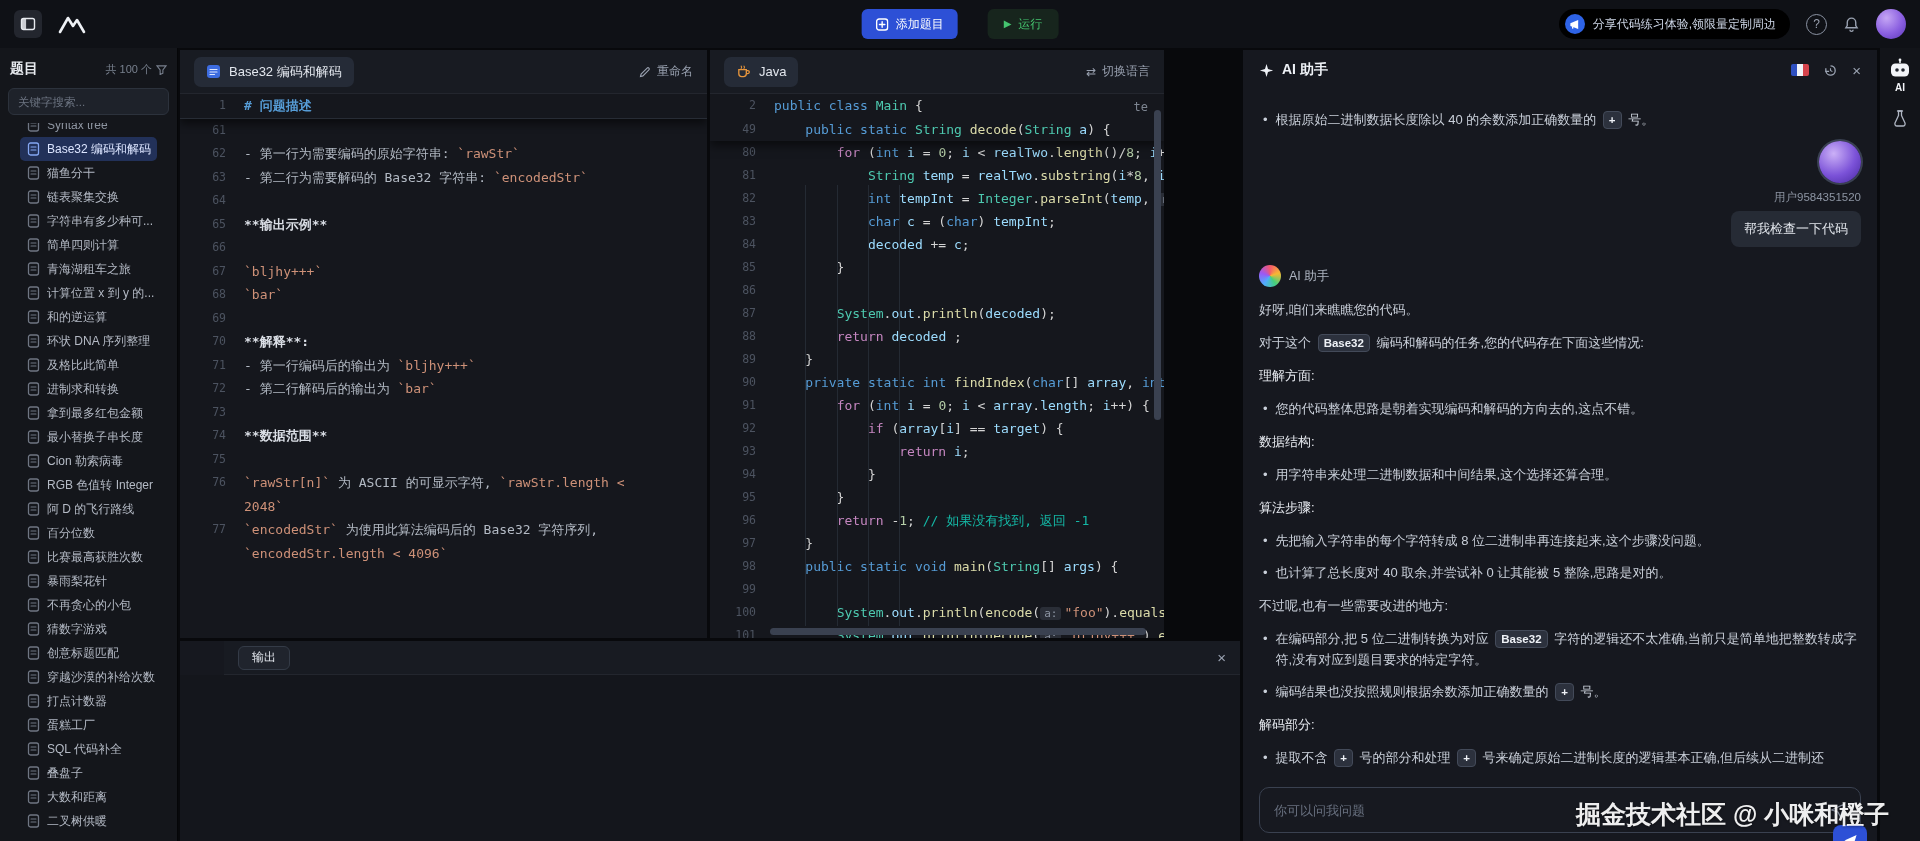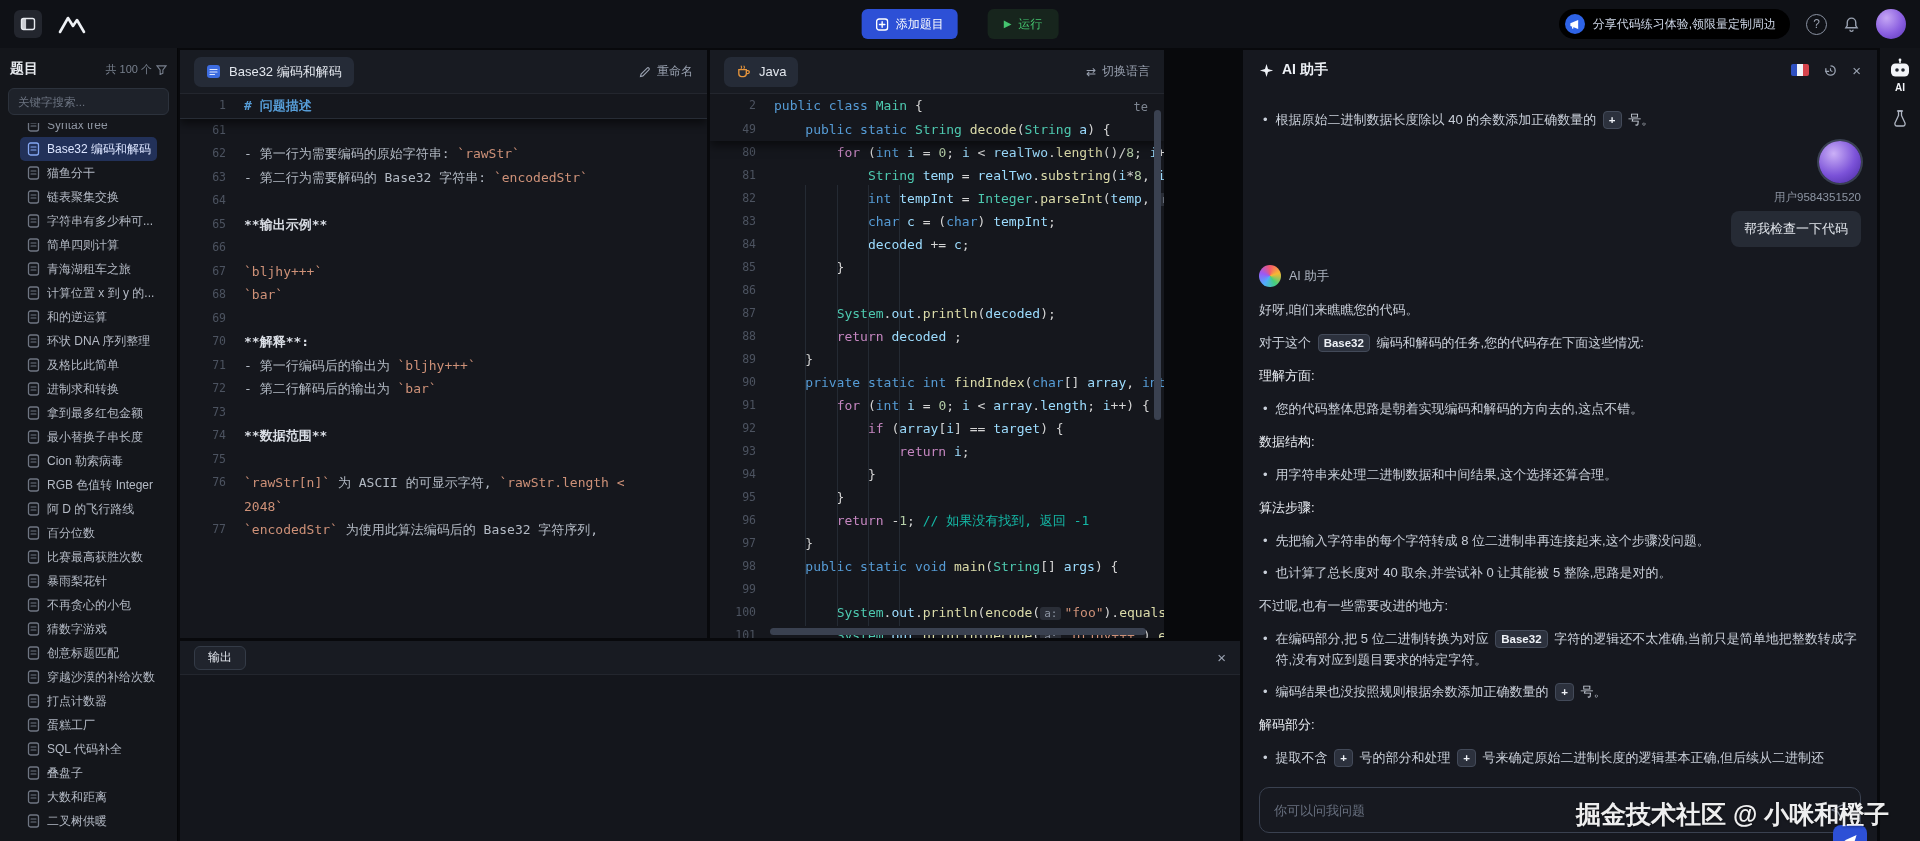--- a/index.html
+++ b/index.html
@@ -83,21 +83,21 @@
   .guides{position:absolute;top:91px;bottom:12px;left:0;right:0;pointer-events:none;z-index:1;}
   .gl{position:absolute;top:0;bottom:0;width:1px;background:#242a33;}
   .vscroll{position:absolute;right:3px;top:60px;width:7px;height:310px;background:#3a4150;
     border-radius:4px;z-index:5;cursor:pointer;}
   .hscroll{position:absolute;left:60px;right:18px;bottom:3px;height:7px;background:#3a4150;
     border-radius:4px;z-index:5;cursor:pointer;}
   .edge-frag{position:absolute;right:16px;top:50px;color:#7d8591;z-index:4;
     font-family:"DejaVu Sans Mono",monospace;font-size:12px;}
 
   
-  .outputp .phead{height:34px;background:#181b22;}
+  .outputp .phead{height:34px;background:#181b22;margin-left:44px;}
   .out-tab{border:1px solid #343b47;background:#20242d;border-radius:6px;height:24px;
     padding:0 13px;font-size:12px;color:#e3e7ee;display:flex;align-items:center;cursor:pointer;}
   .out-close{margin-left:auto;color:#9aa2b1;font-size:15px;cursor:pointer;}
   .out-body{position:absolute;top:34px;left:0;right:0;bottom:0;background:#14161c;}
 
   
   .ai-head{height:40px;display:flex;align-items:center;padding:0 16px;gap:8px;}
   .ai-title{font-size:14px;font-weight:700;color:#eef1f6;}
   .ai-head-right{margin-left:auto;display:flex;align-items:center;gap:14px;}
   .flag{width:18px;height:12px;border-radius:2px;
@@ -521,20 +521,21 @@
           <div class="ed-row"><span class="ln">69</span><span class="code"></span></div>
           <div class="ed-row"><span class="ln">70</span><span class="code"><span class="tk-b">**解释**:</span></span></div>
           <div class="ed-row"><span class="ln">71</span><span class="code"><span class="tk-tx">- 第一行编码后的输出为 </span><span class="tk-cd">`bljhy+++`</span></span></div>
           <div class="ed-row"><span class="ln">72</span><span class="code"><span class="tk-tx">- 第二行解码后的输出为 </span><span class="tk-cd">`bar`</span></span></div>
           <div class="ed-row"><span class="ln">73</span><span class="code"></span></div>
           <div class="ed-row"><span class="ln">74</span><span class="code"><span class="tk-b">**数据范围**</span></span></div>
           <div class="ed-row"><span class="ln">75</span><span class="code"></span></div>
           <div class="ed-row"><span class="ln">76</span><span class="code"><span class="tk-cd">`rawStr[n]`</span><span class="tk-tx"> 为 ASCII 的可显示字符, </span><span class="tk-cd">`rawStr.length &lt;</span></span></div>
           <div class="ed-row"><span class="ln"></span><span class="code"><span class="tk-cd">2048`</span></span></div>
           <div class="ed-row"><span class="ln">77</span><span class="code"><span class="tk-cd">`encodedStr`</span><span class="tk-tx"> 为使用此算法编码后的 Base32 字符序列,</span></span></div>
+          <div class="ed-row"><span class="ln"></span><span class="code"><span class="tk-cd">`encodedStr.length &lt; 4096`</span></span></div>
         </div>
     </div>
   </section>
 
   <section class="panel codep">
     <div class="phead">
       <div class="ptab">
         <span style="display:flex">
           <svg width="15" height="15" viewBox="0 0 16 16">
               <path d="M3 6h8v4.5a3 3 0 0 1-3 3H6a3 3 0 0 1-3-3V6z" fill="none" stroke="#e8963c" stroke-width="1.4"></path>

